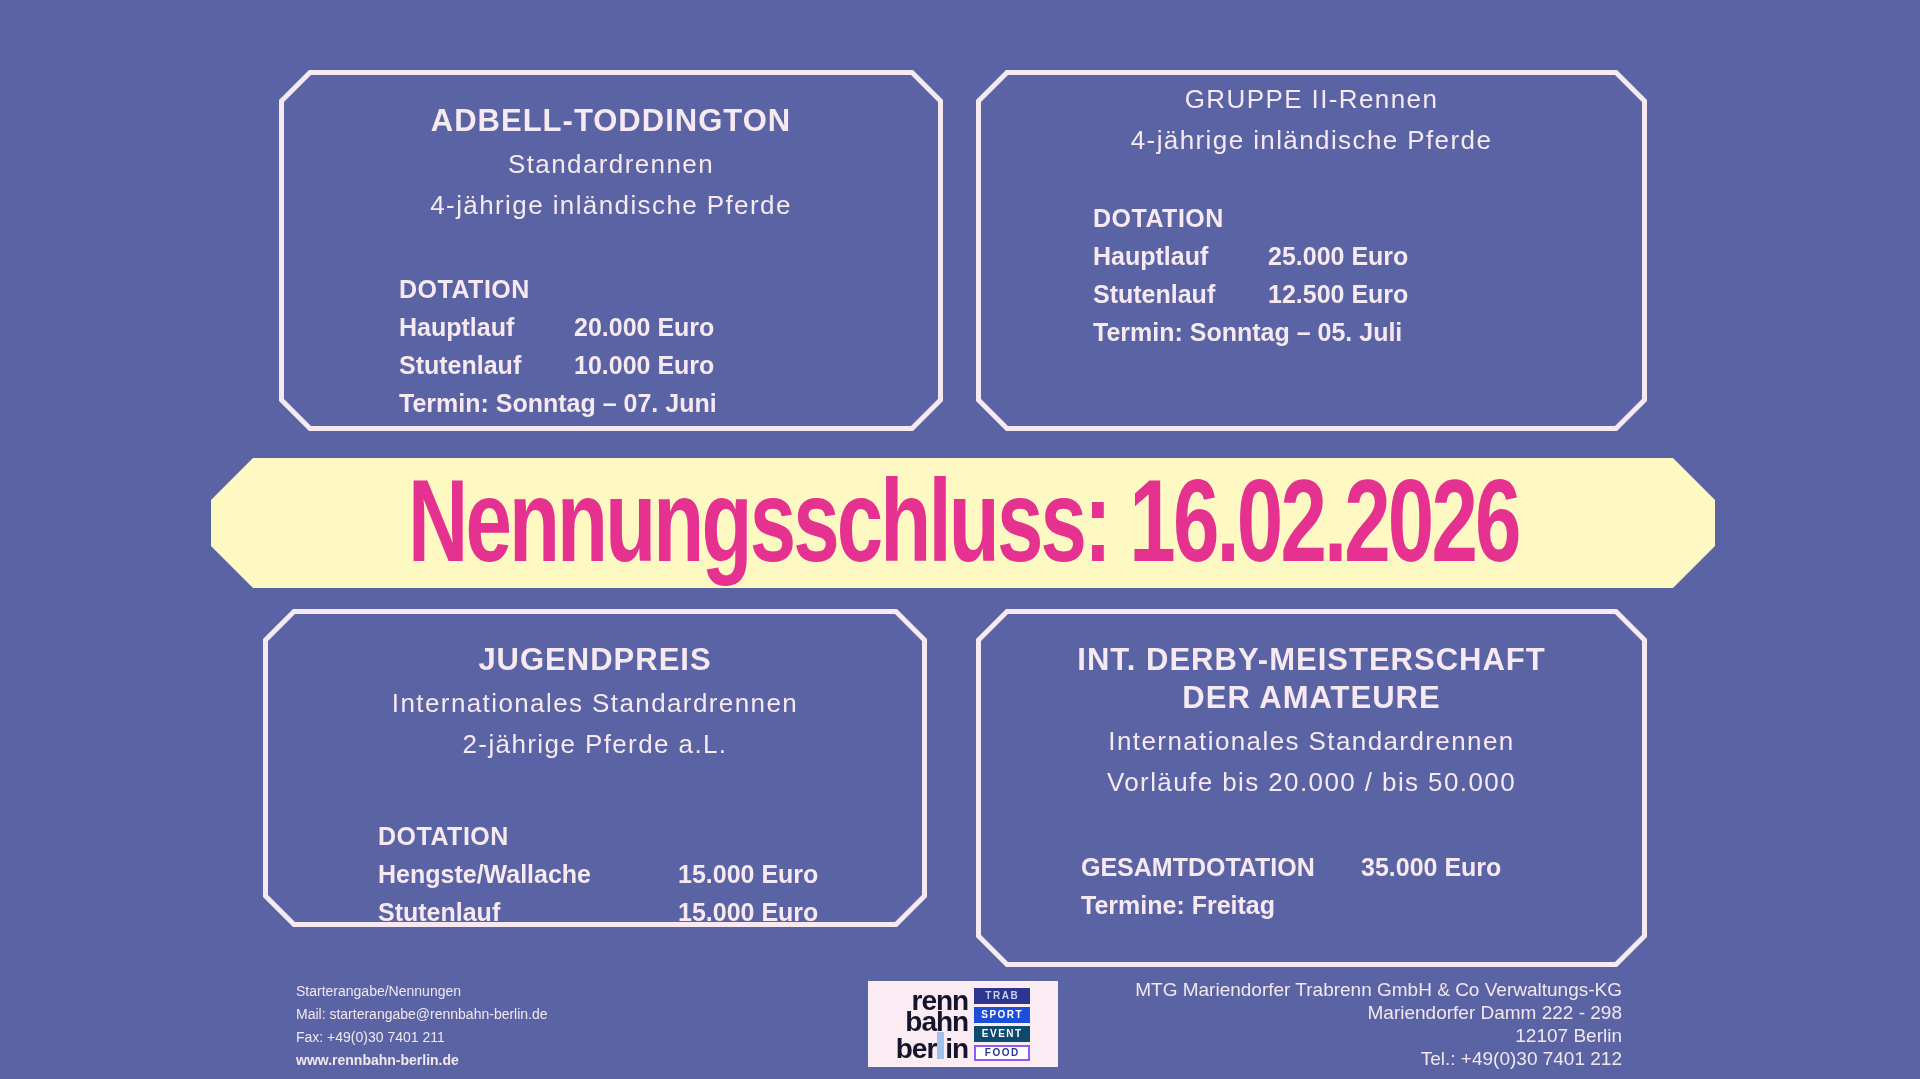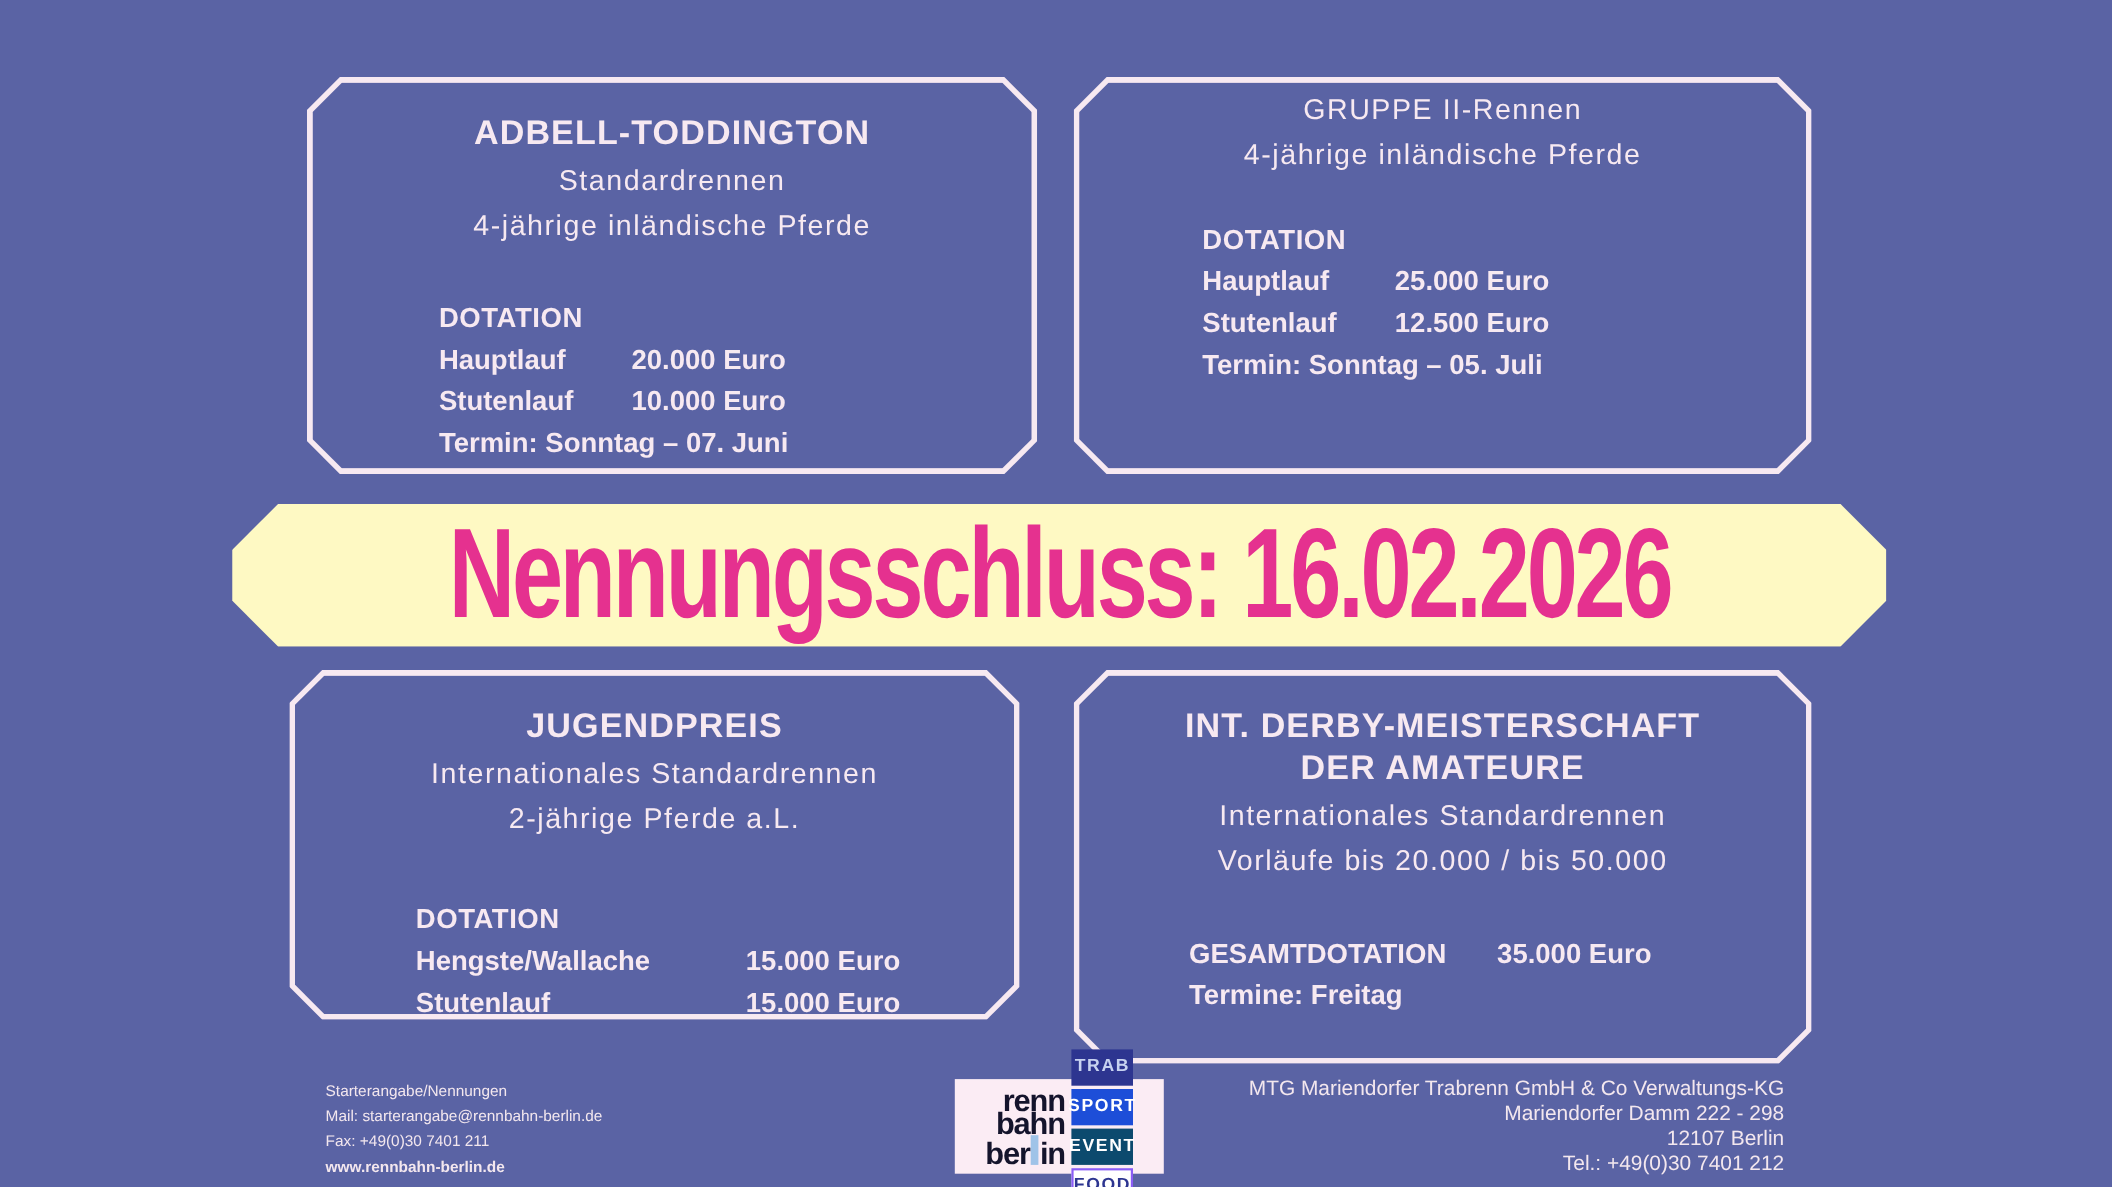--- a/index.html
+++ b/index.html
@@ -107,23 +107,23 @@
     letter-spacing: -1px;
     color: #14142c;
   }
   .logo-row3 { display: flex; justify-content: flex-end; align-items: flex-end; }
   .logo-lbar {
     display: inline-block; width: 7px; height: 27px;
     background: #9fc3e8; margin: 0 1px;
   }
   .logo-badges { display: flex; flex-direction: column; margin-left: 6px; }
   .badge {
-    width: 56px; height: 33px; margin: 1.5px 0;
+    width: 56px; height: 16px; margin: 1.5px 0;
     display: flex; align-items: center; justify-content: center;
-    font-size: 16px; font-weight: bold; letter-spacing: 1.5px;
+    font-size: 10px; font-weight: bold; letter-spacing: 1.5px;
     box-sizing: border-box;
   }
   .badge-trab  { background: #2d3590; color: #c7d2f0; }
   .badge-sport { background: #1d4ed8; color: #ffffff; }
   .badge-event { background: #0c4a6e; color: #ffffff; }
   .badge-food  { background: #ffffff; color: #2d3590; border: 2px solid #8b5cf6; }
 </style>
 </head>
 <body>
 

